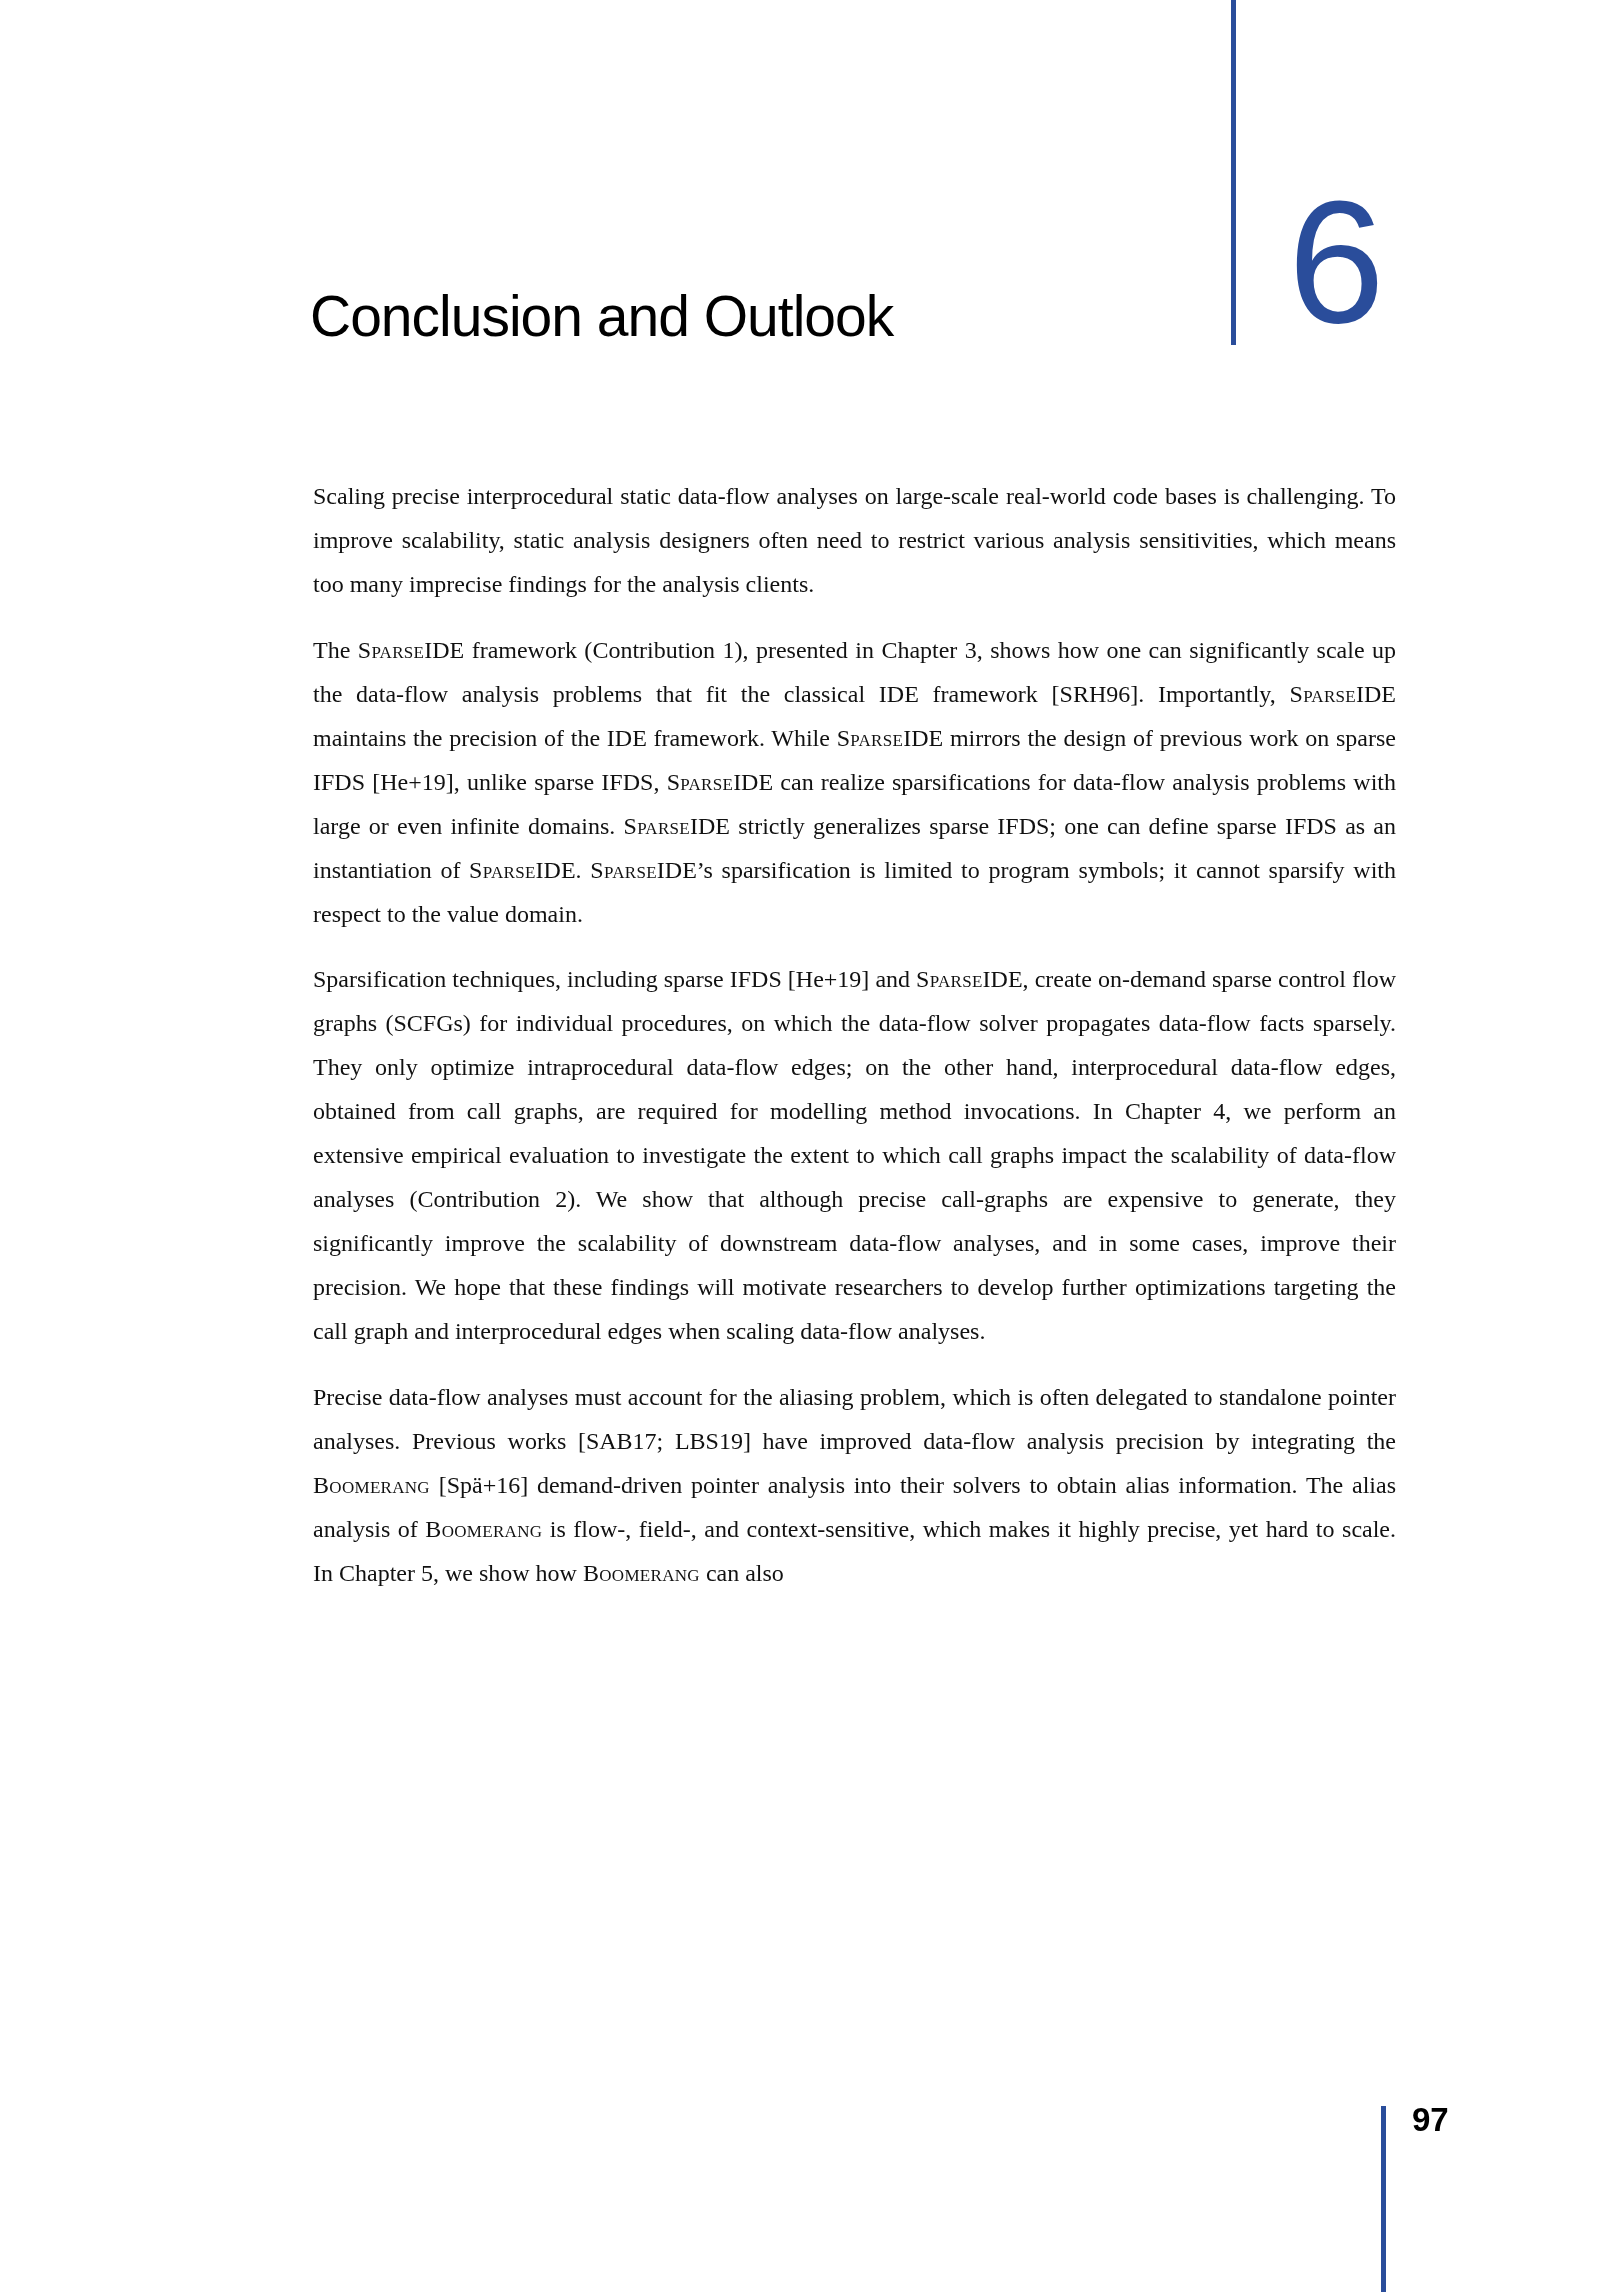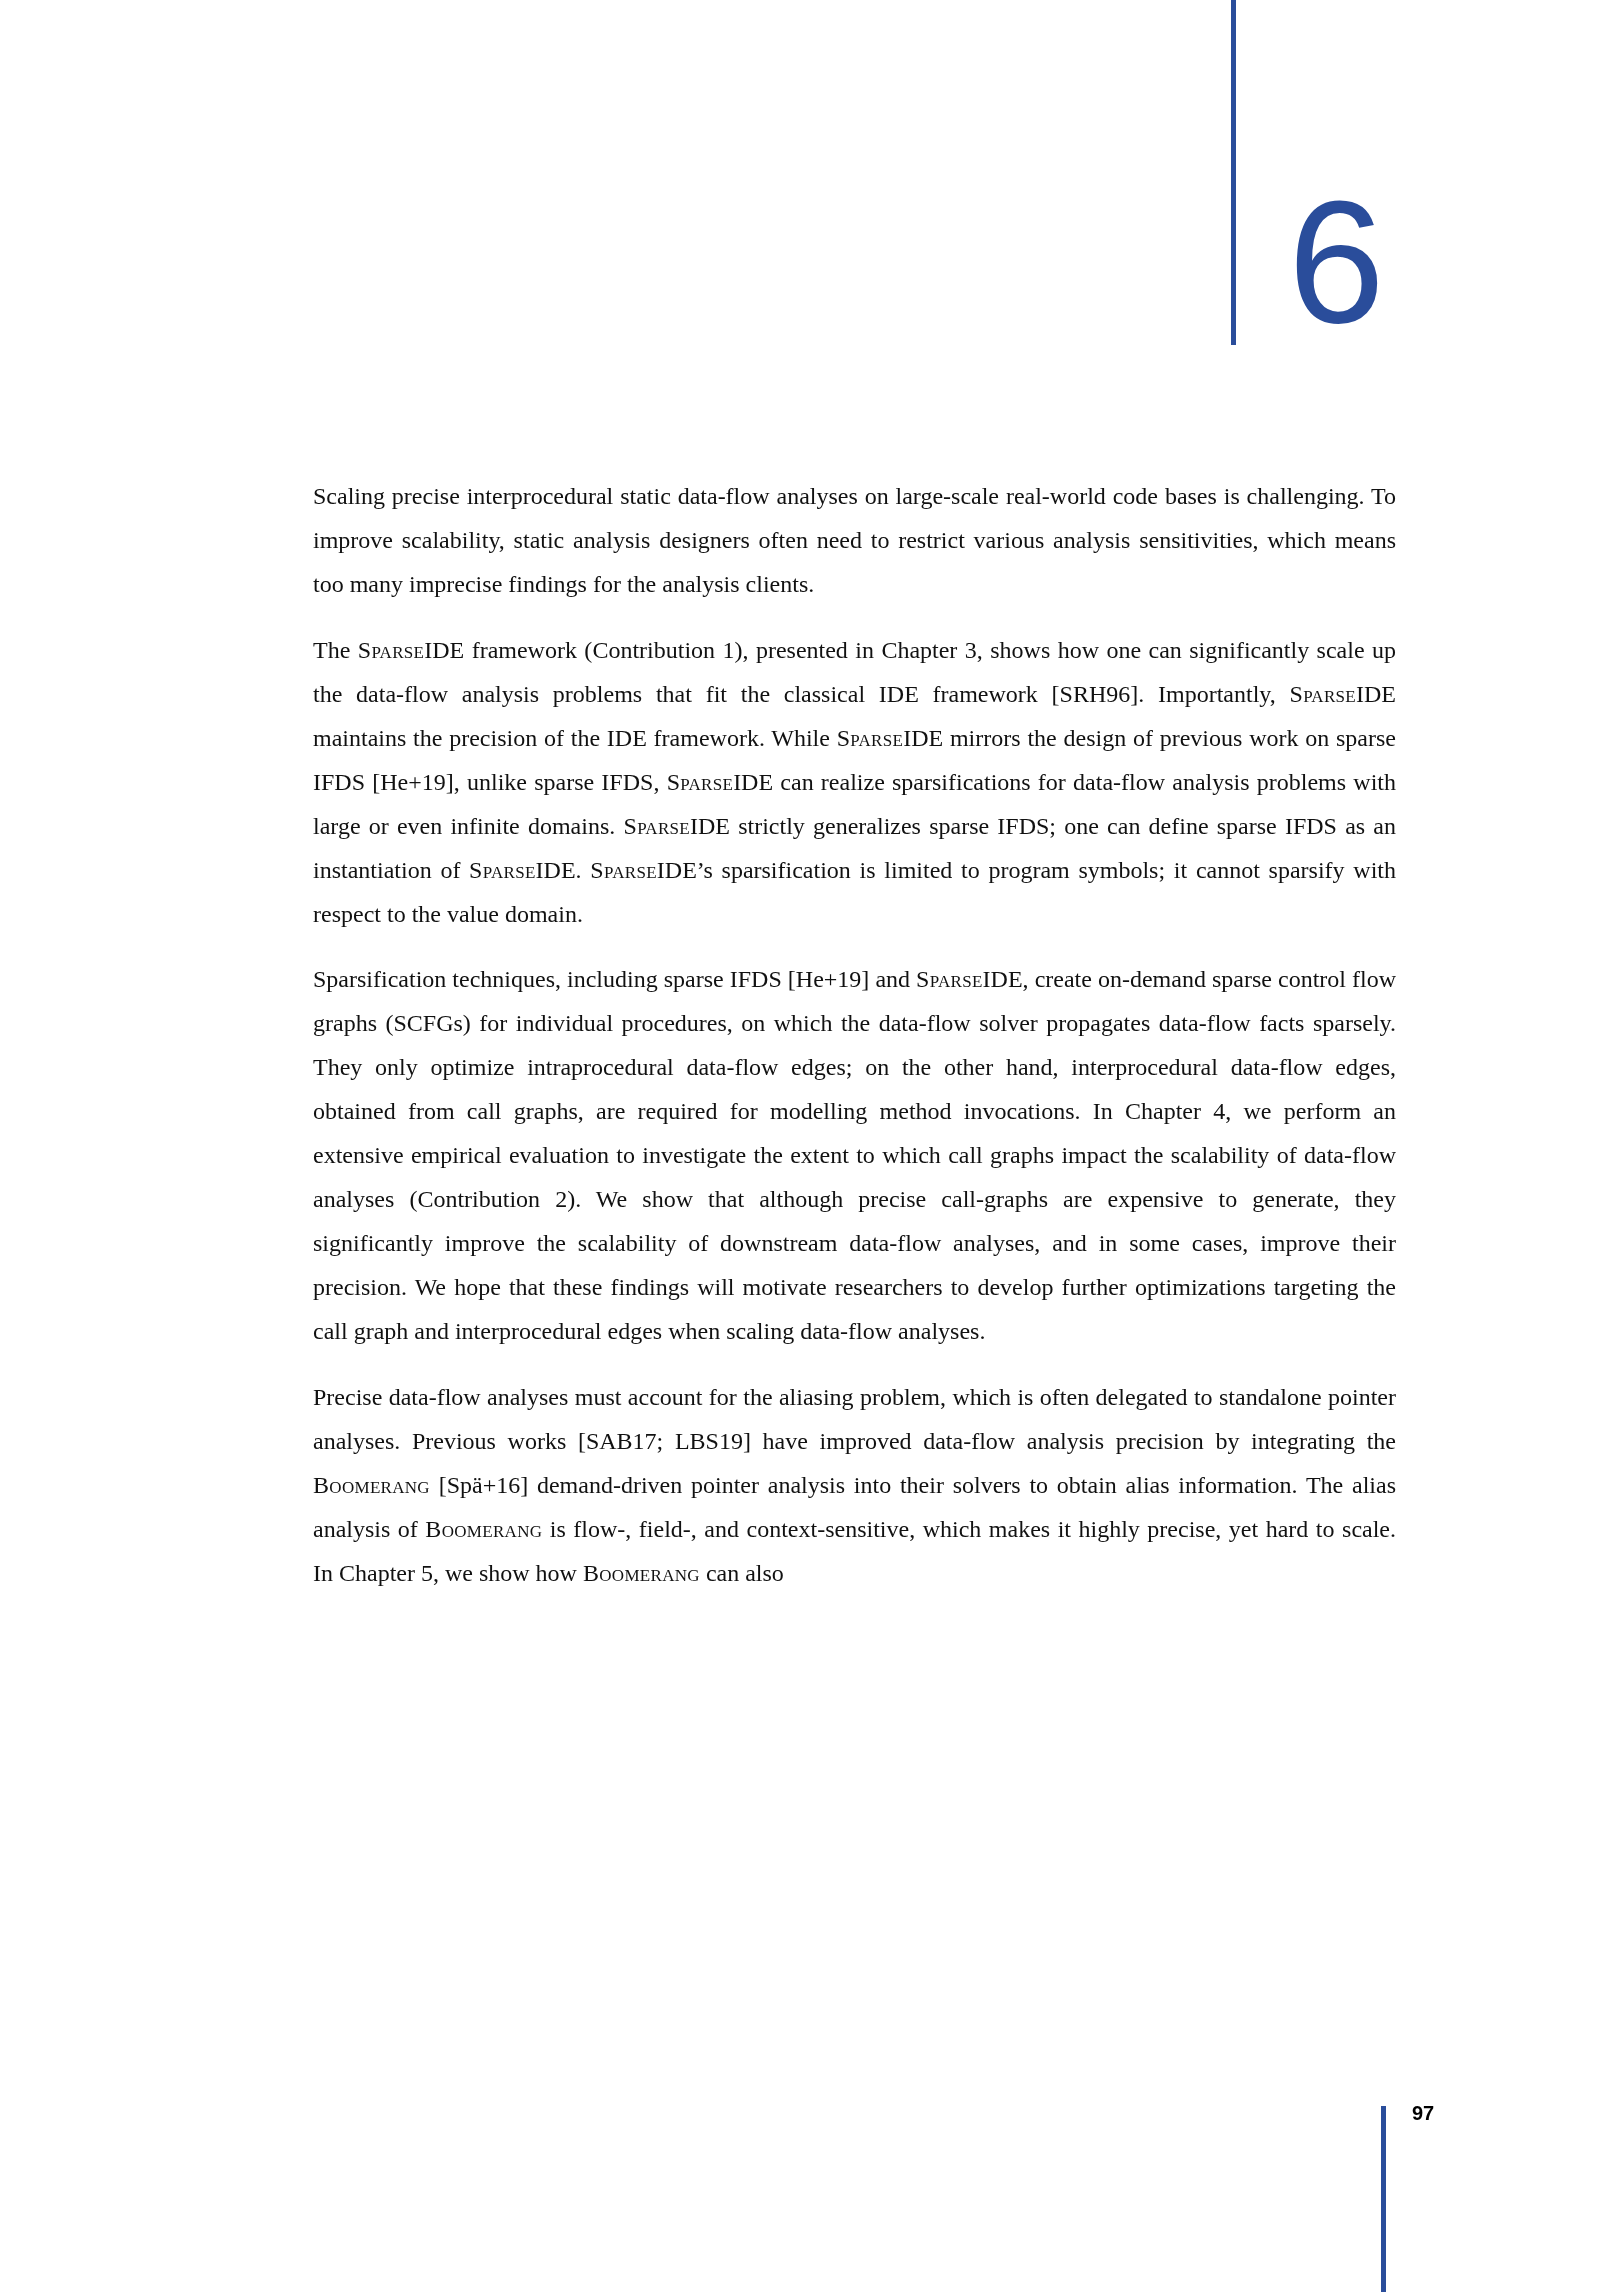--- a/index.html
+++ b/index.html
@@ -72,30 +72,31 @@
     width: 4.9px;
     height: 186px;
     background: #2a4d9b;
   }
   .page-number {
     position: absolute;
     left: 1412px;
     top: 2103px;
     font-family: "Liberation Sans", sans-serif;
     font-weight: 700;
-    font-size: 20px;
+    font-size: 33px;
     line-height: 1;
     color: #000000;
   }
 </style>
 </head>
 <body>
 
 <div class="page">
 
+  <h1 class="chapter-title">Conclusion and Outlook</h1>
 
   <div class="chapter-rule"></div>
 
   <div class="chapter-number">6</div>
 
   <main class="body-text">
       <p><span>Scaling precise interprocedural static data-flow analyses on large-scale real-world code bases is challenging. To improve scalability, static analysis designers often need to restrict various analysis sensitivities, which means too many imprecise findings for the analysis clients.</span></p>
       <p><span>The </span><span class="sc">Sparse</span><span>IDE framework (</span><span class="it">Contribution 1</span><span>), presented in Chapter 3, shows how one can significantly scale up the data-flow analysis problems that fit the classical IDE framework [SRH96]. Importantly, </span><span class="sc">Sparse</span><span>IDE maintains the precision of the IDE framework. While </span><span class="sc">Sparse</span><span>IDE mirrors the design of previous work on sparse IFDS [He+19], unlike sparse IFDS, </span><span class="sc">Sparse</span><span>IDE can realize sparsifications for data-flow analysis problems with large or even infinite domains. </span><span class="sc">Sparse</span><span>IDE strictly generalizes sparse IFDS; one can define sparse IFDS as an instantiation of </span><span class="sc">Sparse</span><span>IDE. </span><span class="sc">Sparse</span><span>IDE’s sparsification is limited to program symbols; it cannot sparsify with respect to the value domain.</span></p>
       <p><span>Sparsification techniques, including sparse IFDS [He+19] and </span><span class="sc">Sparse</span><span>IDE, create on-demand sparse control flow graphs (SCFGs) for individual procedures, on which the data-flow solver propagates data-flow facts sparsely. They only optimize </span><span class="it">intraprocedural</span><span> data-flow edges; on the other hand, </span><span class="it">interprocedural</span><span> data-flow edges, obtained from call graphs, are required for modelling method invocations. In Chapter 4, we perform an extensive empirical evaluation to investigate the extent to which call graphs impact the scalability of data-flow analyses (</span><span class="it">Contribution 2</span><span>). We show that although precise call-graphs are expensive to generate, they significantly improve the scalability of downstream data-flow analyses, and in some cases, improve their precision. We hope that these findings will motivate researchers to develop further optimizations targeting the call graph and interprocedural edges when scaling data-flow analyses.</span></p>
       <p><span>Precise data-flow analyses must account for the aliasing problem, which is often delegated to standalone pointer analyses. Previous works [SAB17; LBS19] have improved data-flow analysis precision by integrating the </span><span class="sc">Boomerang</span><span> [Spä+16] demand-driven pointer analysis into their solvers to obtain alias information. The alias analysis of </span><span class="sc">Boomerang</span><span> is flow-, field-, and context-sensitive, which makes it highly precise, yet hard to scale. In Chapter 5, we show how </span><span class="sc">Boomerang</span><span> can also</span></p>

